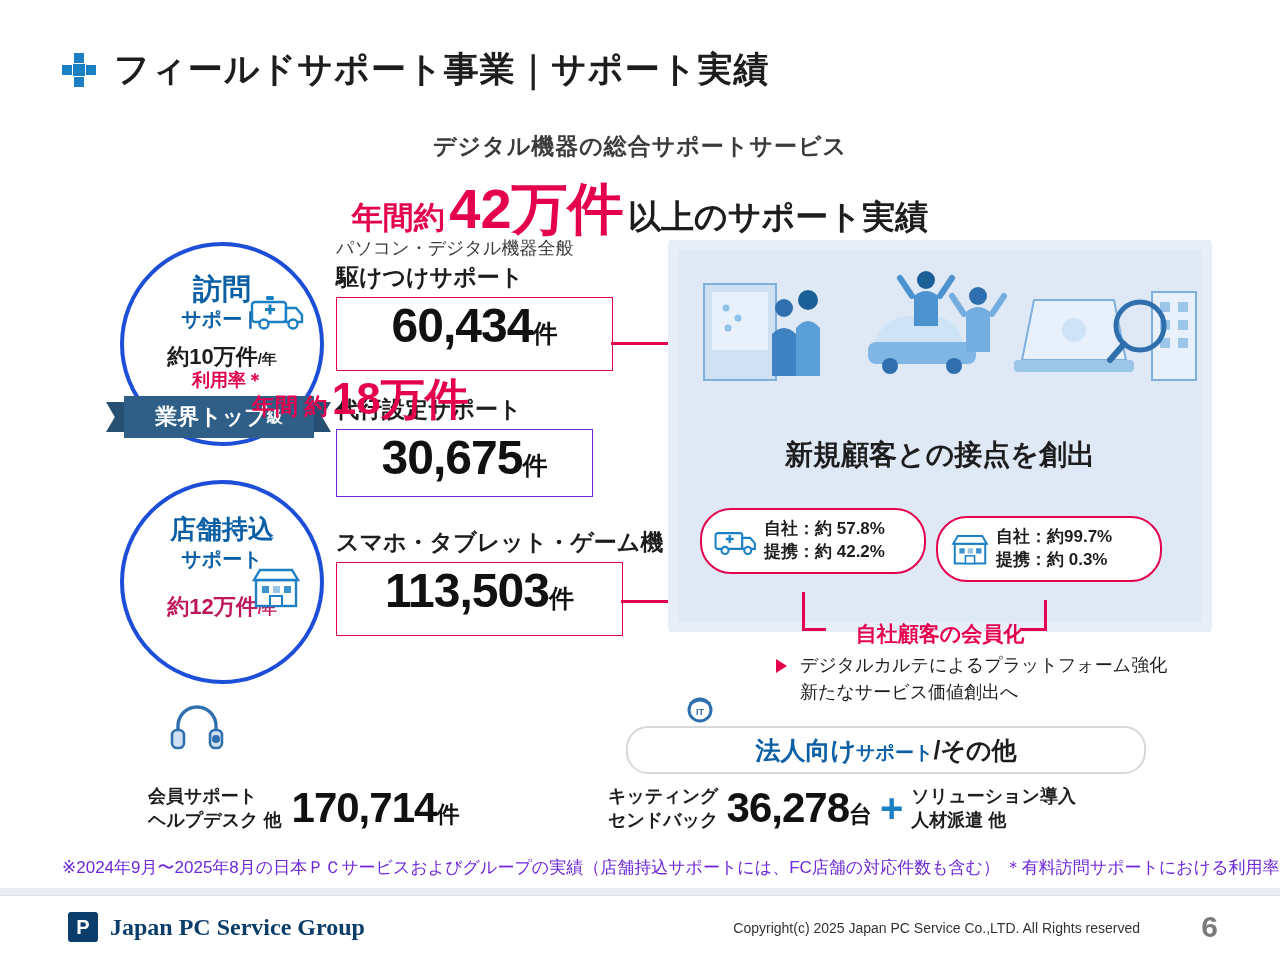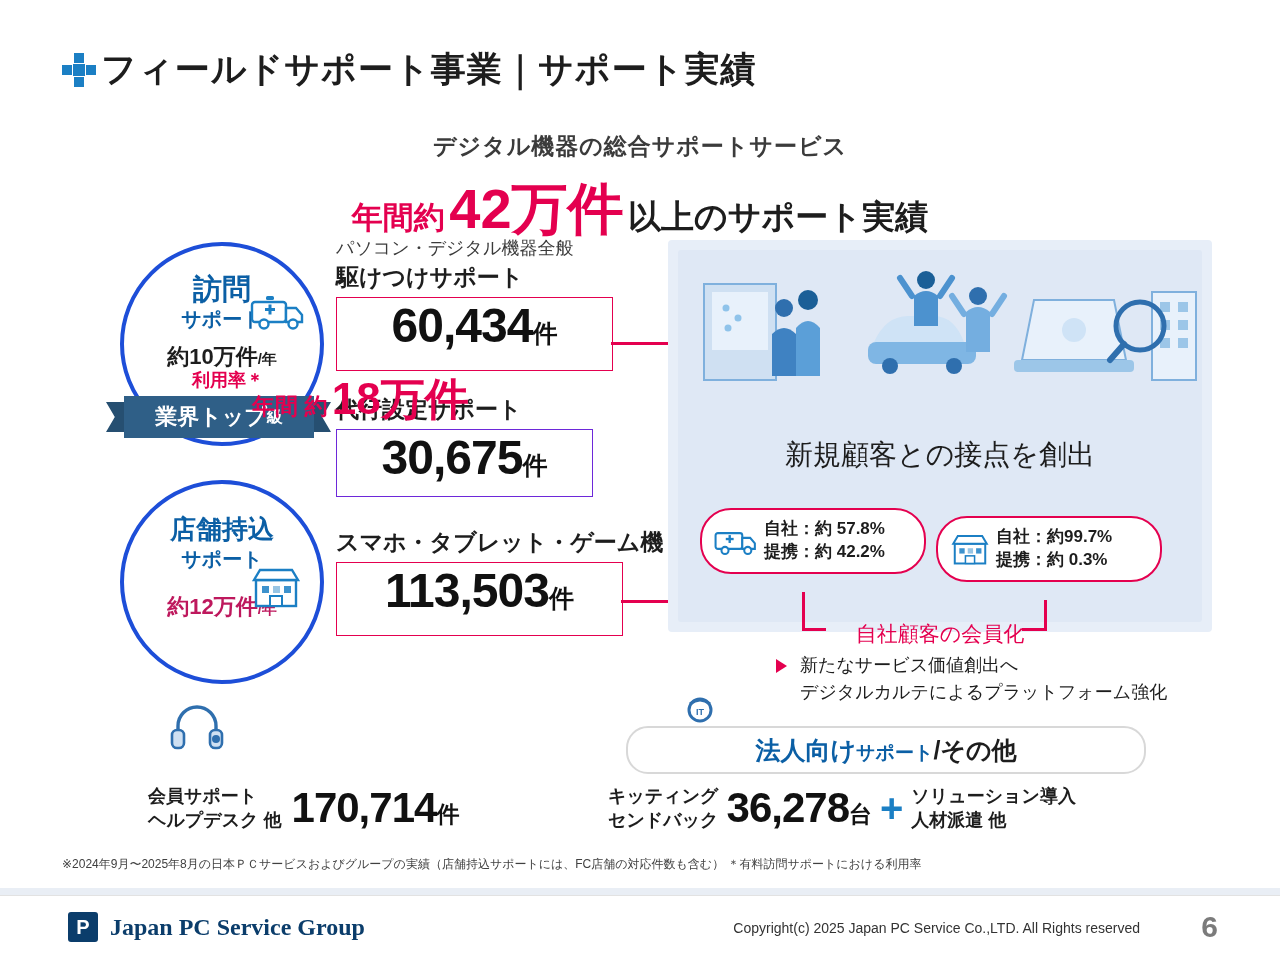--- a/index.html
+++ b/index.html
@@ -5,21 +5,21 @@
   html,body{margin:0;padding:0;}
   body{
     width:1280px;height:960px;position:relative;overflow:hidden;
     background:#ffffff;
     font-family:"Liberation Sans","DejaVu Sans",sans-serif;
     color:#222;
   }
   .slide{position:absolute;inset:0;}
 
   
-  .header{position:absolute;left:62px;top:46px;display:flex;align-items:center;gap:5px;justify-content:center;}
+  .header{position:absolute;left:62px;top:46px;display:flex;align-items:center;gap:18px;justify-content:center;}
   .logo-mark{width:34px;height:34px;position:relative;}
   .logo-mark .c{position:absolute;background:#1b7fc4;}
   .logo-mark .c1{width:10px;height:10px;left:12px;top:0px;}
   .logo-mark .c2{width:10px;height:10px;left:0px;top:12px;}
   .logo-mark .c3{width:10px;height:10px;left:24px;top:12px;}
   .logo-mark .c4{width:10px;height:10px;left:12px;top:24px;}
   .logo-mark .c5{width:12px;height:12px;left:11px;top:11px;background:#1b7fc4;}
   .header-title{font-size:35px;font-weight:700;letter-spacing:1px;color:#1d1d1d;}
 
   
@@ -76,29 +76,29 @@
 
   
   .conn{position:absolute;background:#e4004f;}
 
   
   .panel{position:absolute;left:668px;top:240px;width:544px;height:392px;background:#e7eef8;border-radius:4px;}
   .panel-inner{position:absolute;inset:10px;background:#dfe8f5;border-radius:3px;}
   .panel-year{position:absolute;left:252px;top:370px;white-space:nowrap;}
   .panel-year .p1{font-size:23px;color:#e4004f;font-weight:800;}
   .panel-year .p2{font-size:44px;color:#e4004f;font-weight:800;}
-  .panel-head{position:absolute;left:668px;top:436px;width:544px;text-align:center;font-size:28px;font-weight:400;color:#1d1d1d;}
+  .panel-head{position:absolute;left:668px;top:436px;width:544px;text-align:center;font-size:28px;font-weight:700;color:#1d1d1d;}
 
   .pill{position:absolute;height:62px;border:2px solid #e4004f;border-radius:31px;background:#fff;display:flex;align-items:center;}
   .pill .txt{font-size:17px;font-weight:700;color:#1d1d1d;line-height:1.35;}
   .pill-l{left:700px;top:508px;width:222px;}
   .pill-r{left:936px;top:516px;width:222px;}
 
   
-  .callout-label{position:absolute;left:790px;top:620px;width:300px;text-align:center;font-size:21px;font-weight:400;color:#e4004f;}
+  .callout-label{position:absolute;left:790px;top:620px;width:300px;text-align:center;font-size:21px;font-weight:700;color:#e4004f;}
   .arrow-red{position:absolute;width:0;height:0;border-left:11px solid #e4004f;border-top:7px solid transparent;border-bottom:7px solid transparent;}
   .bullet-text{position:absolute;left:800px;top:652px;font-size:18px;color:#1d1d1d;line-height:1.5;}
 
   
   .bpill{position:absolute;height:44px;border:2px solid #d8d8d8;border-radius:22px;background:#fff;display:flex;align-items:center;justify-content:center;}
   .bp1{left:140px;top:726px;width:436px;}
   .bp2{left:626px;top:726px;width:516px;}
   .bpill .lab{font-size:25px;font-weight:800;color:#0b5fa5;}
   .bpill .lab .sm{font-size:19px;}
   .bpill .lab .blk{color:#1d1d1d;}
@@ -108,21 +108,21 @@
 
   .brow{position:absolute;display:flex;align-items:center;}
   .brow .small{font-size:18px;line-height:1.35;color:#1d1d1d;font-weight:600;}
   .brow .big{font-size:42px;font-weight:800;color:#111;letter-spacing:-1px;}
   .brow .unit{font-size:23px;font-weight:800;color:#111;}
   .br1{left:148px;top:784px;gap:10px;}
   .br2{left:608px;top:784px;gap:8px;}
   .plus{font-size:40px;font-weight:800;color:#1b7fc4;}
 
   
-  .footnote{position:absolute;left:62px;top:856px;font-size:12px;color:#404040;white-space:nowrap;}
+  .footnote{position:absolute;left:62px;top:856px;font-size:17px;color:#6d28d9;white-space:nowrap;}
   .footer{position:absolute;left:0;bottom:0;width:1280px;height:64px;background:#fff;border-top:1px solid #e2e2e2;}
   .fbar{position:absolute;left:0;bottom:64px;width:1280px;height:8px;background:#e9eef5;}
   .f-logo{position:absolute;left:68px;top:16px;display:flex;align-items:center;gap:12px;}
   .f-mark{width:30px;height:30px;background:#0b3d6b;border-radius:3px;color:#fff;font-weight:800;font-size:20px;display:flex;align-items:center;justify-content:center;}
   .f-name{font-size:24px;color:#0b3d6b;font-weight:600;font-family:"Liberation Serif",serif;}
   .copyright{position:absolute;right:140px;top:24px;font-size:14px;color:#333;}
   .pageno{position:absolute;right:62px;top:14px;font-size:30px;color:#7b7b7b;font-weight:600;}
 </style>
 </head>
 <body>
@@ -304,22 +304,22 @@
   </div>
 
   <div class="conn" style="left:802px;top:592px;width:3px;height:38px;"></div>
   <div class="conn" style="left:1044px;top:600px;width:3px;height:30px;"></div>
   <div class="conn" style="left:802px;top:628px;width:24px;height:3px;"></div>
   <div class="conn" style="left:1022px;top:628px;width:25px;height:3px;"></div>
   <div class="callout-label">自社顧客の会員化</div>
 
   <div class="arrow-red" style="left:776px;top:659px;"></div>
   <div class="bullet-text">
+    <div>デジタルカルテによるプラットフォーム強化</div>
     <div>新たなサービス価値創出へ</div>
-    <div>デジタルカルテによるプラットフォーム強化</div>
   </div>
 
   <div class="headset-icon">
     <svg width="58" height="56" viewBox="0 0 58 56">
       <path d="M10 34 V26 a19 19 0 0 1 38 0 V34" fill="none" stroke="#2f6fae" stroke-width="3.4"></path>
       <rect x="4" y="30" width="12" height="18" rx="5" fill="#cfe0f2" stroke="#2f6fae" stroke-width="2.6"></rect>
       <rect x="42" y="30" width="12" height="18" rx="5" fill="#cfe0f2" stroke="#2f6fae" stroke-width="2.6"></rect>
       <circle cx="48" cy="39" r="4" fill="#2f6fae"></circle>
     </svg>
   </div>

